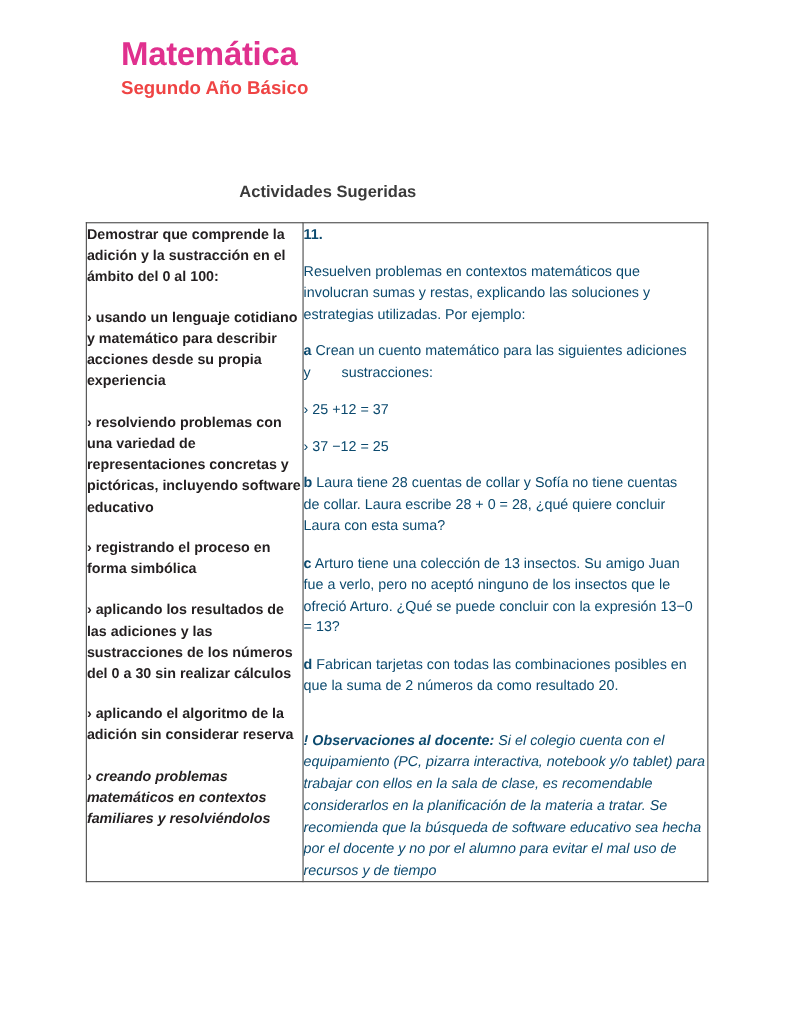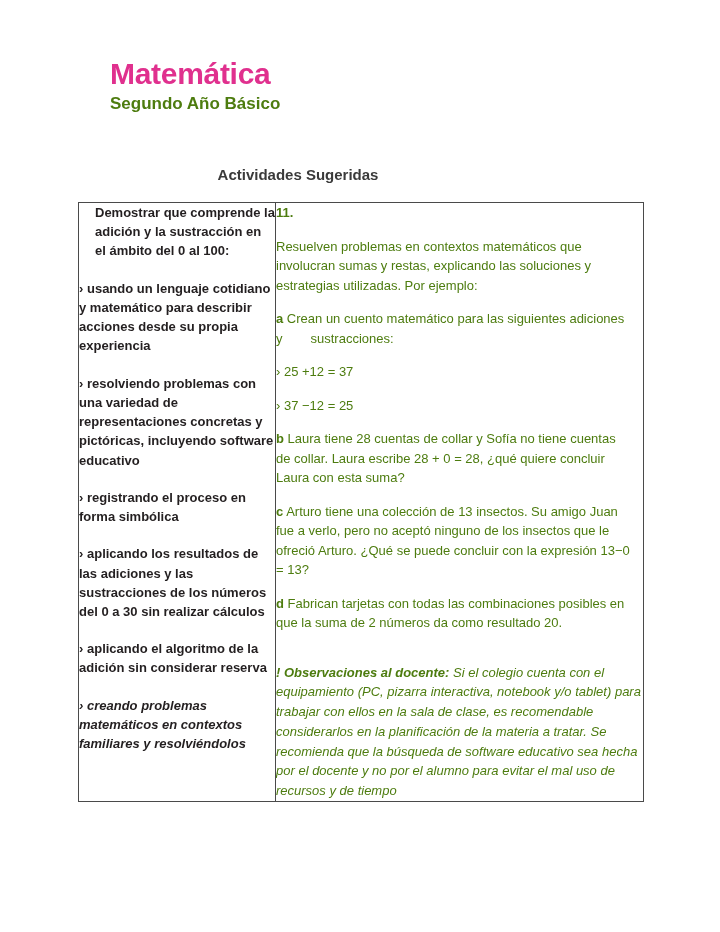--- a/index.html
+++ b/index.html
@@ -20,34 +20,34 @@
   .page-header {
     position: absolute;
     left: 0;
     top: 0;
     width: 720px;
     height: 150px;
   }
   .header-left {
     position: absolute;
     left: 110px;
-    top: 58px;
+    top: 34px;
   }
   .subject-title {
     font-size: 30px;
     font-weight: bold;
     color: #e0308e;
     line-height: 1.05;
     letter-spacing: -0.3px;
     margin: 0;
   }
   .grade-title {
     font-size: 17px;
     font-weight: bold;
-    color: #4d7c0f;
+    color: #ef4444;
     line-height: 1.2;
     margin: 4px 0 0 0;
   }
   .header-right {
     position: absolute;
     right: 90px;
     top: 50px;
     text-align: right;
   }
   .unit-label {
@@ -108,26 +108,26 @@
     font-size: 13px;
     font-weight: bold;
     line-height: 1.48;
     color: #231f20;
     height: 588px;
   }
   .body-cell-right {
     padding: 10px 12px 6px 11px;
     font-size: 13px;
     line-height: 1.5;
-    color: #4d7c0f;
+    color: #0c4a6e;
     height: 588px;
     overflow: hidden;
   }
 
-  .obj-intro { margin: 0 0 14px 16px; }
+  .obj-intro { margin: 0 0 14px 0; }
   .obj-item  { margin: 18px 0 14px 0; }
   .obj-item:last-child { margin-bottom: 0; font-style: italic; }
 
   .act-num {
     font-weight: bold;
     margin: 0 0 14px 0;
   }
   .act-p { margin: 0 12px 14px 0; }
   .act-p .lead { font-weight: bold; }
   .act-eq { margin: 0 0 14px 0; }

